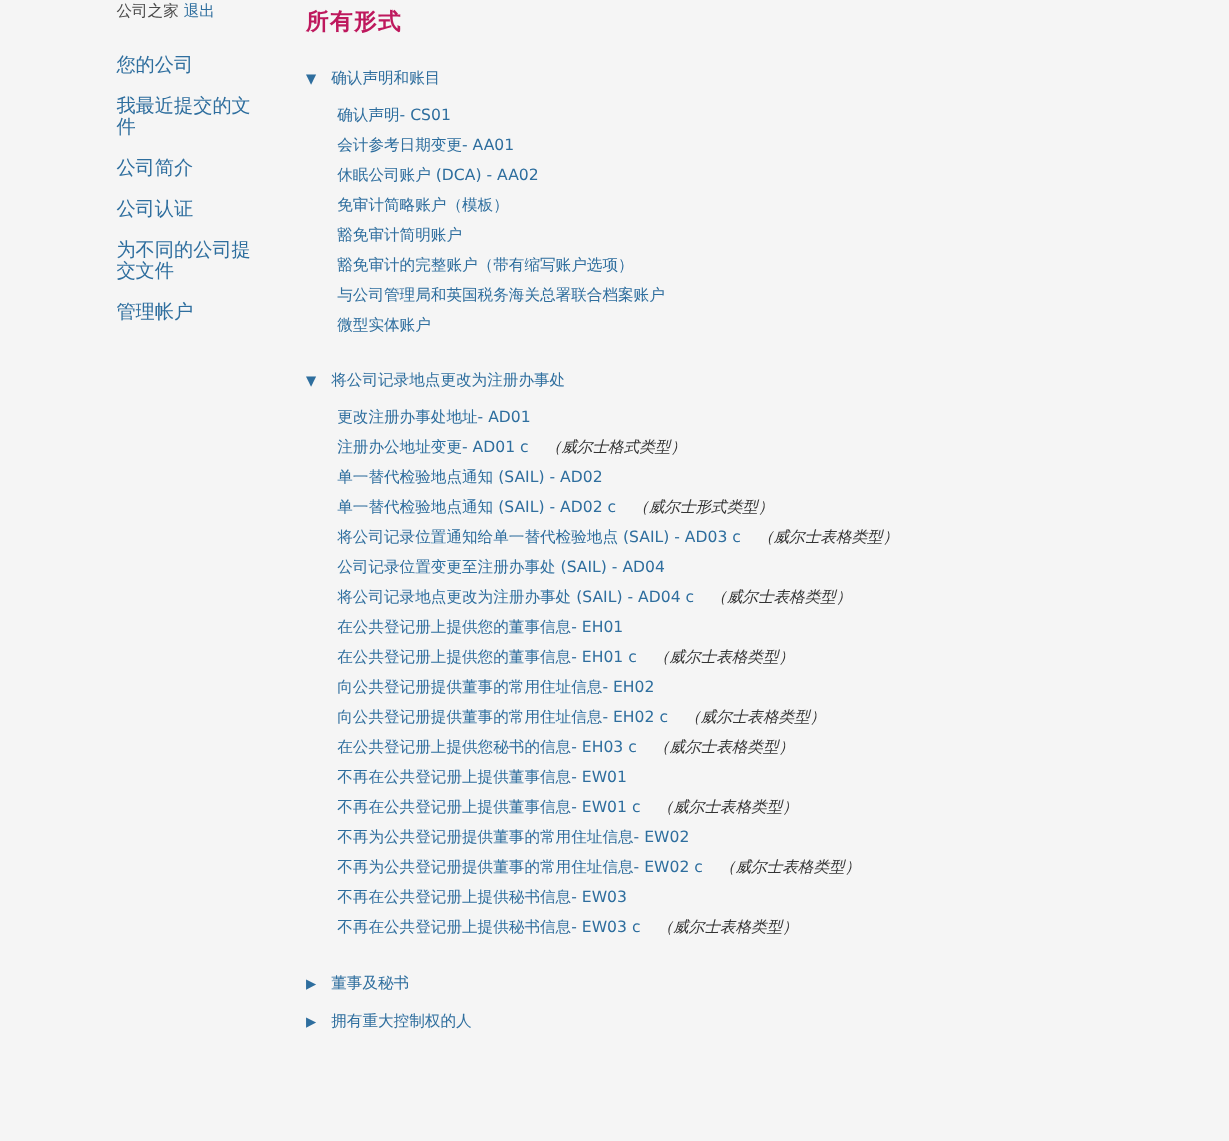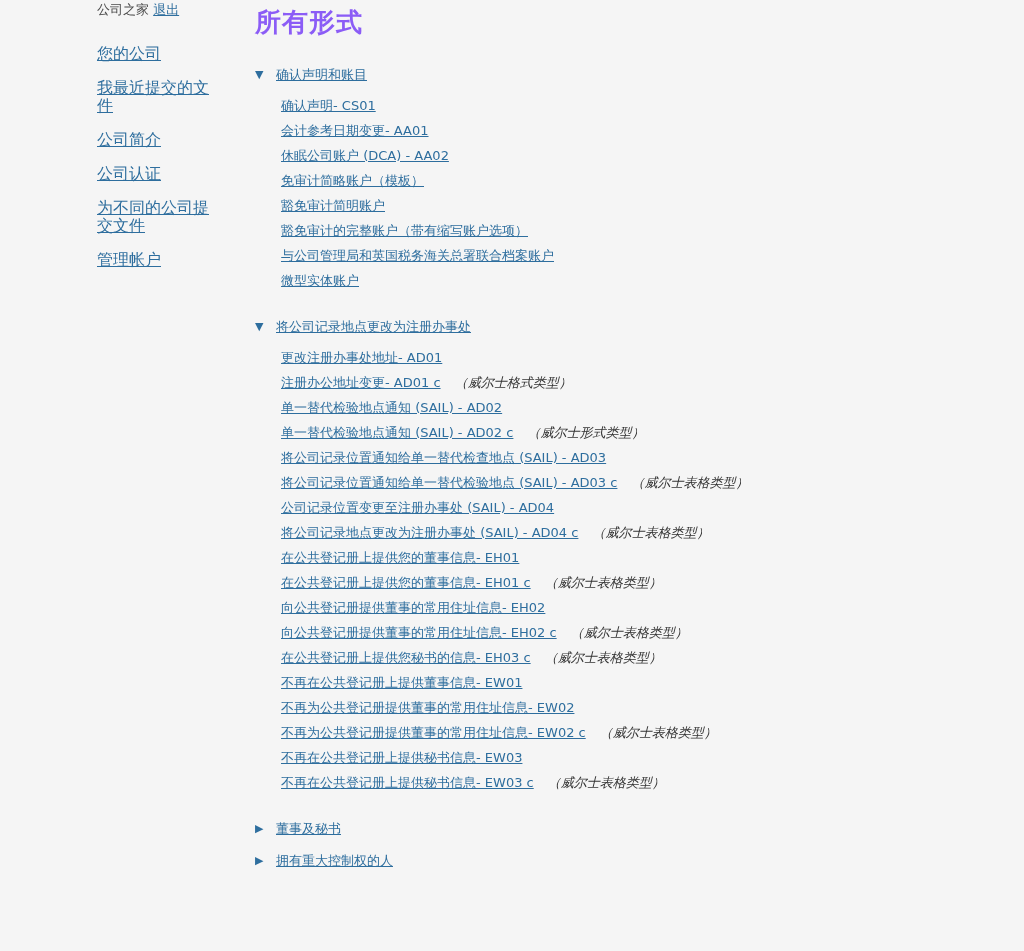--- a/index.html
+++ b/index.html
@@ -29,30 +29,29 @@
   }
   .brand { color: #4a4a4a; }
   .nav-list .nav-item {
     margin-bottom: 16px;
     font-size: 16px;
     line-height: 18px;
     max-width: 122px;
   }
   a.link {
     color: #2e6e9e;
-    text-decoration: underline;
     cursor: pointer;
   }
 
   
   .main { padding-top: 5px; }
   h1.page-title {
-    font-size: 26px;
+    font-size: 19px;
     font-weight: bold;
-    color: #8b5cf6;
+    color: #be185d;
     margin: 0 0 27px 0;
     letter-spacing: 1px;
   }
   .section { margin-bottom: 32px; }
   .section.collapsed { margin-bottom: 17px; }
   .section-header {
     display: flex;
     align-items: center;
     font-size: 13px;
     line-height: 15px;
@@ -190,24 +189,20 @@
           <div class="form-row">
             <a class="link">单一替代检验地点通知 (SAIL) - AD02</a>
             
           </div>
 
           <div class="form-row">
             <a class="link">单一替代检验地点通知 (SAIL) - AD02 c</a>
             <span class="note">（威尔士形式类型）</span>
           </div>
 
-          <div class="form-row">
-            <a class="link">将公司记录位置通知给单一替代检查地点 (SAIL) - AD03</a>
-            
-          </div>
 
           <div class="form-row">
             <a class="link">将公司记录位置通知给单一替代检验地点 (SAIL) - AD03 c</a>
             <span class="note">（威尔士表格类型）</span>
           </div>
 
           <div class="form-row">
             <a class="link">公司记录位置变更至注册办事处 (SAIL) - AD04</a>
             
           </div>
@@ -241,20 +236,24 @@
           <div class="form-row">
             <a class="link">在公共登记册上提供您秘书的信息- EH03 c</a>
             <span class="note">（威尔士表格类型）</span>
           </div>
 
           <div class="form-row">
             <a class="link">不再在公共登记册上提供董事信息- EW01</a>
             
           </div>
 
+          <div class="form-row">
+            <a class="link">不再在公共登记册上提供董事信息- EW01 c</a>
+            <span class="note">（威尔士表格类型）</span>
+          </div>
 
           <div class="form-row">
             <a class="link">不再为公共登记册提供董事的常用住址信息- EW02</a>
             
           </div>
 
           <div class="form-row">
             <a class="link">不再为公共登记册提供董事的常用住址信息- EW02 c</a>
             <span class="note">（威尔士表格类型）</span>
           </div>

